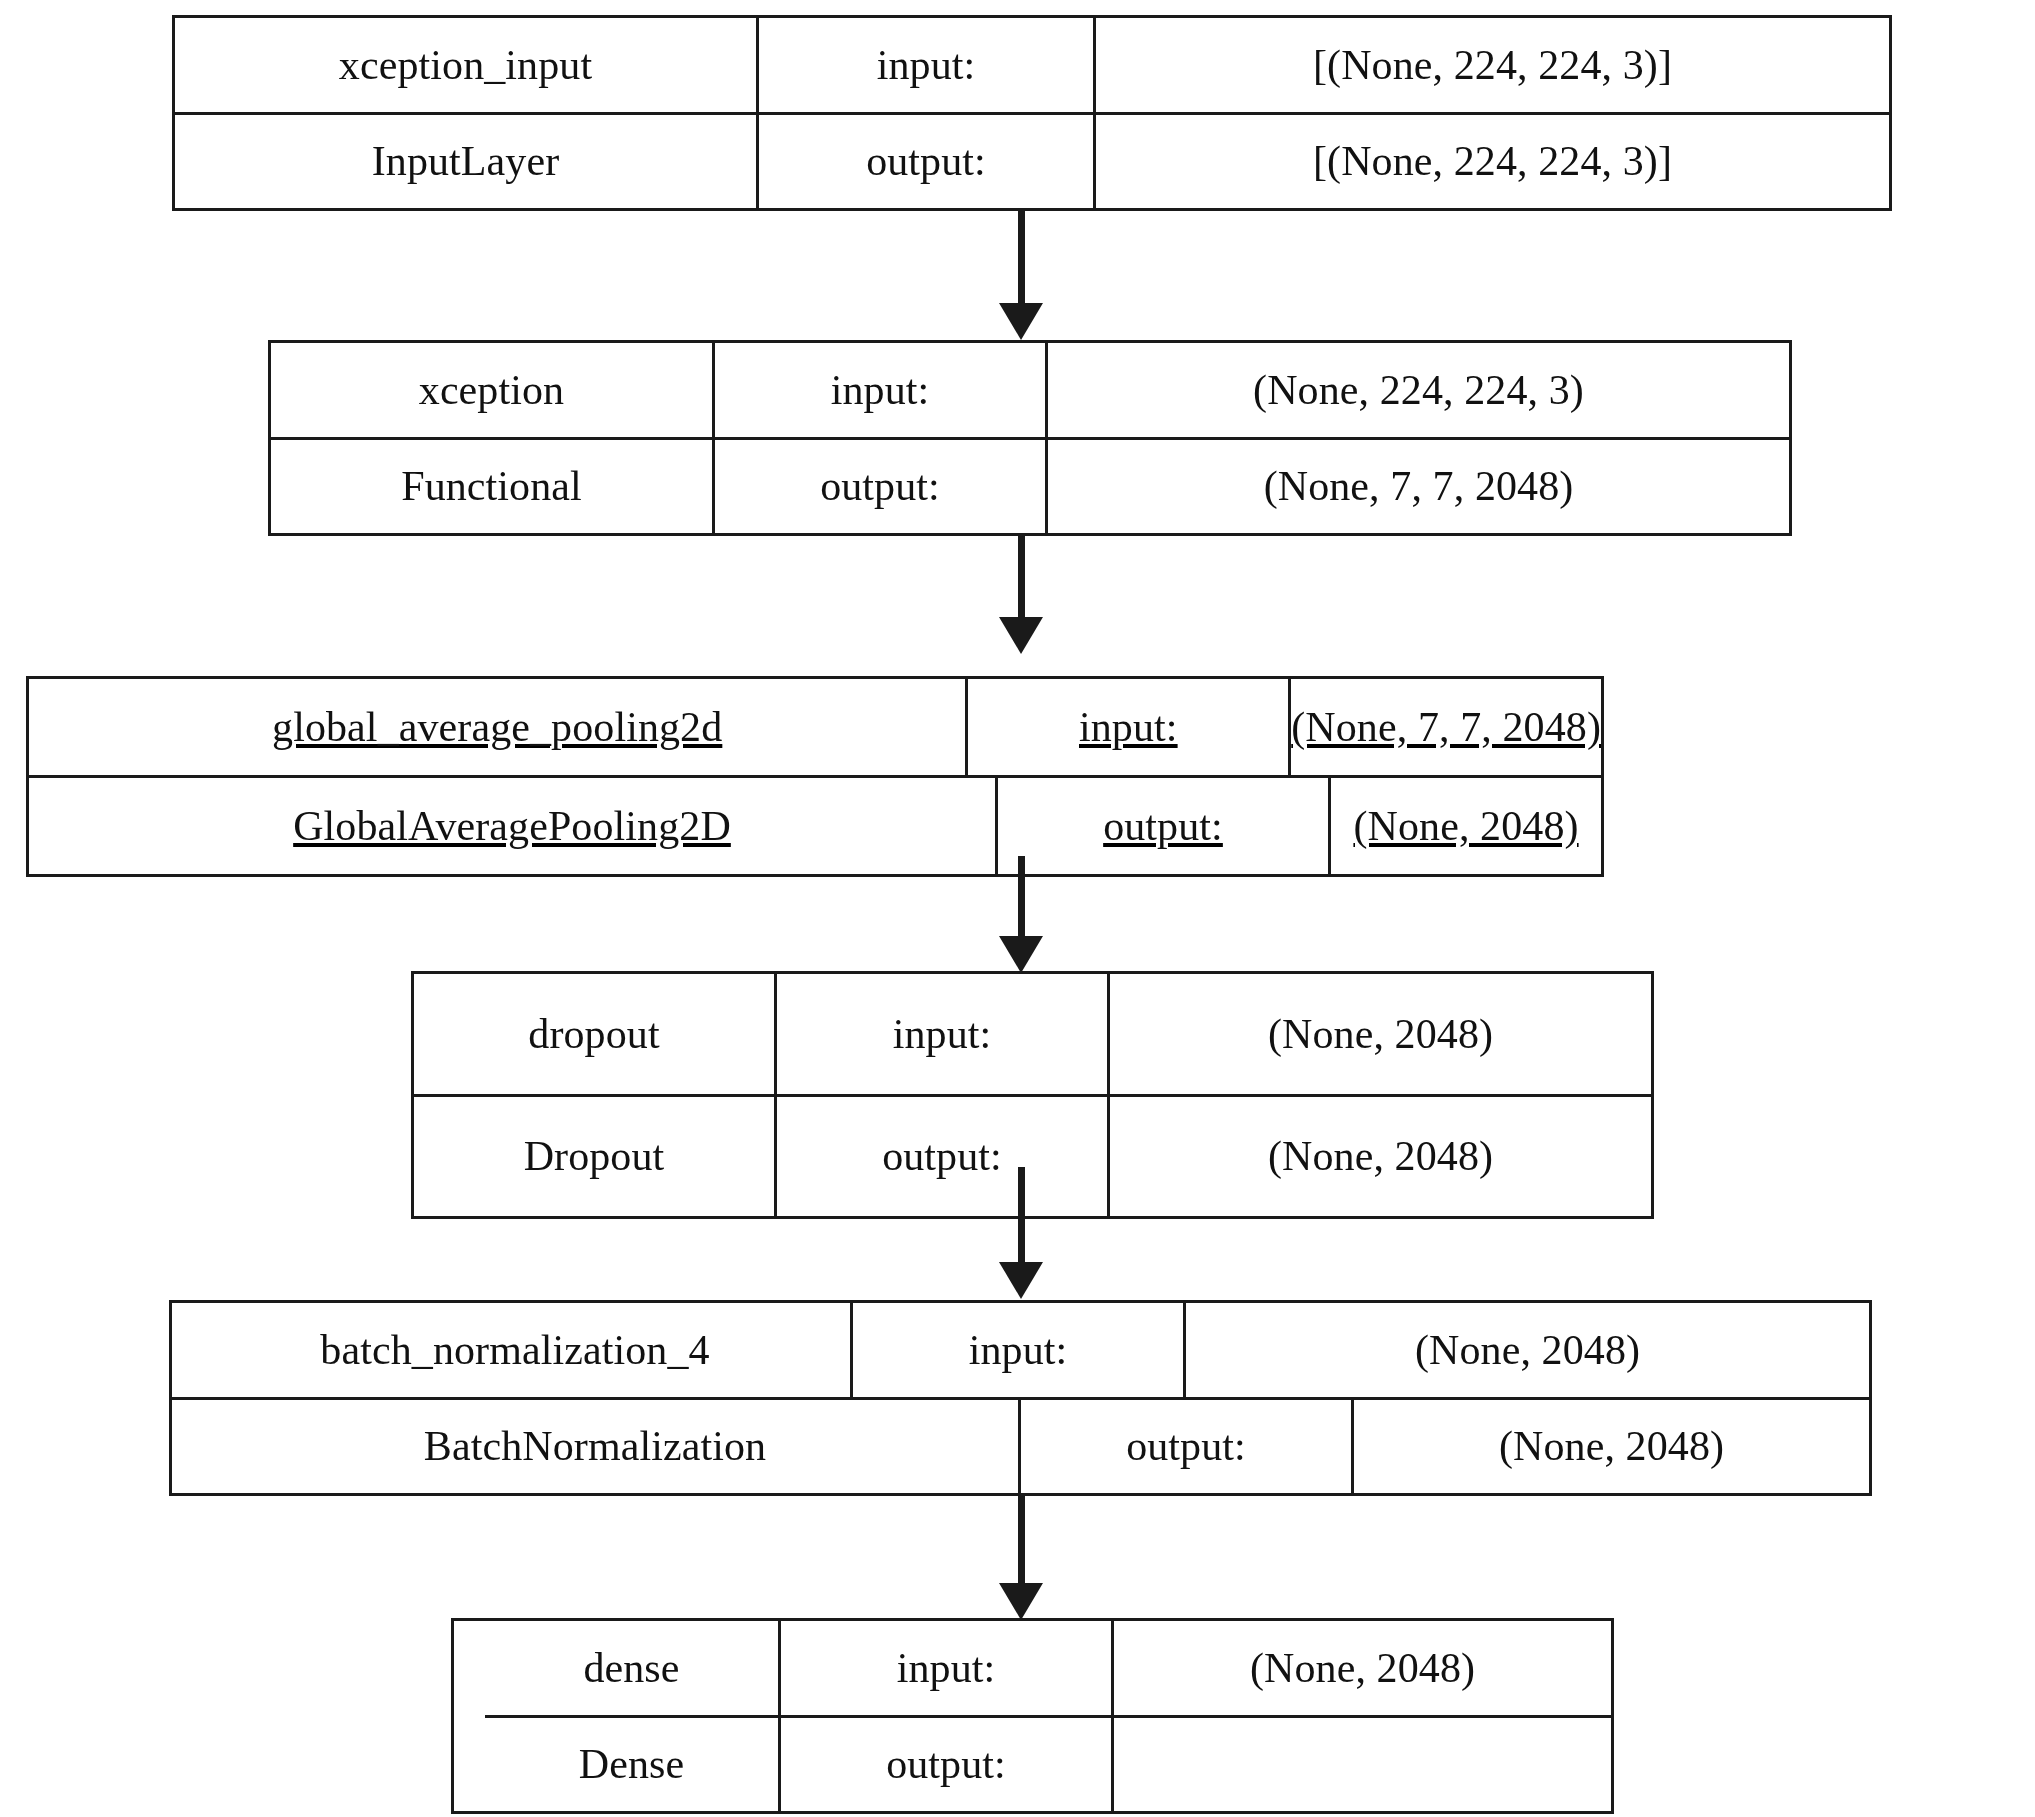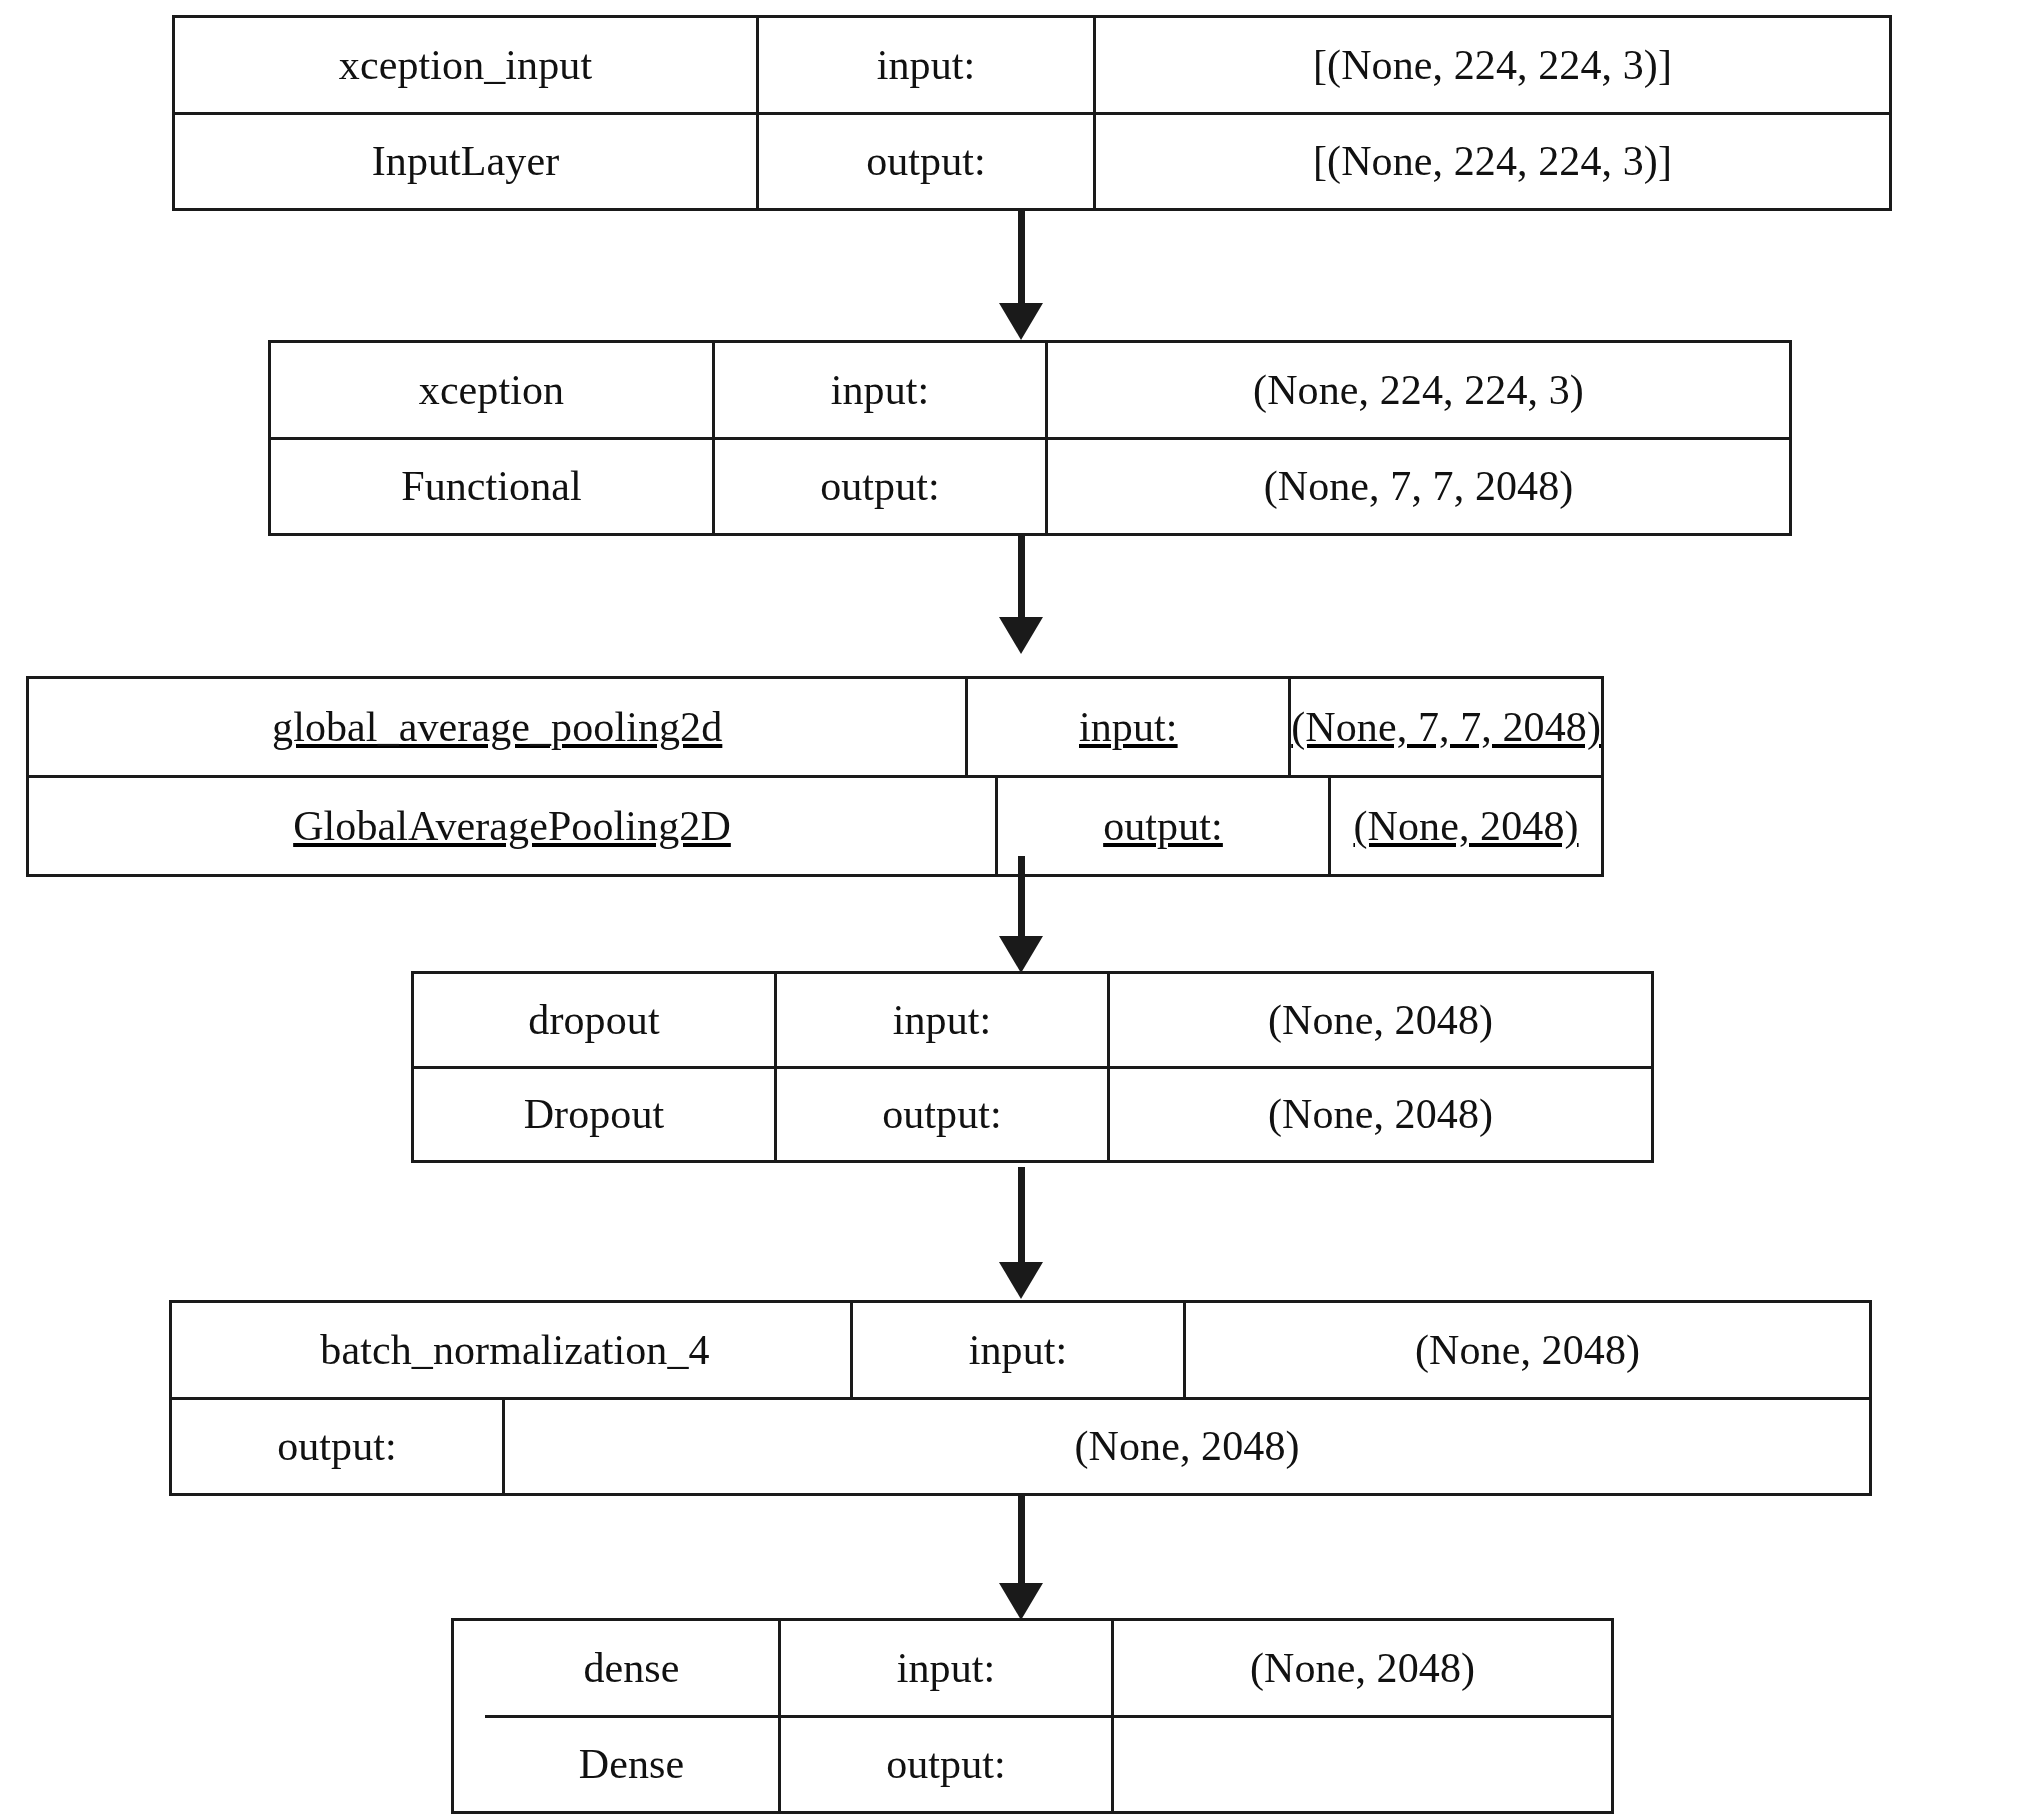--- a/index.html
+++ b/index.html
@@ -130,21 +130,21 @@
       <div class="cell c-label" style="width:333px;">output:</div>
       <div class="cell c-shape" style="flex:1 1 auto;">(None, 2048)</div>
     </div>
   </div>
 
   <div class="edge" style="left:1021px; top:856px; height:117px;">
     <div class="shaft" style="height:84px;"></div>
     <div class="head" style="top:80px;"></div>
   </div>
 
-  <div class="node" style="left:411px; top:971px; width:1243px; height:192px;">
+  <div class="node" style="left:411px; top:971px; width:1243px; height:248px;">
     <div class="node-row top">
       <div class="cell c-name" style="width:363px;">dropout</div>
       <div class="cell c-label" style="width:333px;">input:</div>
       <div class="cell c-shape" style="flex:1 1 auto;">(None, 2048)</div>
     </div>
     <div class="node-row">
       <div class="cell c-name" style="width:363px;">Dropout</div>
       <div class="cell c-label" style="width:333px;">output:</div>
       <div class="cell c-shape" style="flex:1 1 auto;">(None, 2048)</div>
     </div>
@@ -155,20 +155,21 @@
     <div class="head" style="top:95px;"></div>
   </div>
 
   <div class="node" style="left:169px; top:1300px; width:1703px; height:196px;">
     <div class="node-row top">
       <div class="cell c-name" style="width:681px;padding-left:8px;">batch_normalization_4</div>
       <div class="cell c-label" style="width:333px;">input:</div>
       <div class="cell c-shape" style="flex:1 1 auto;">(None, 2048)</div>
     </div>
     <div class="node-row">
+      <div class="cell c-name" style="width:849px;">BatchNormalization</div>
       <div class="cell c-label" style="width:333px;">output:</div>
       <div class="cell c-shape" style="flex:1 1 auto;">(None, 2048)</div>
     </div>
   </div>
 
   <div class="edge" style="left:1021px; top:1496px; height:124px;">
     <div class="shaft" style="height:91px;"></div>
     <div class="head" style="top:87px;"></div>
   </div>
 

